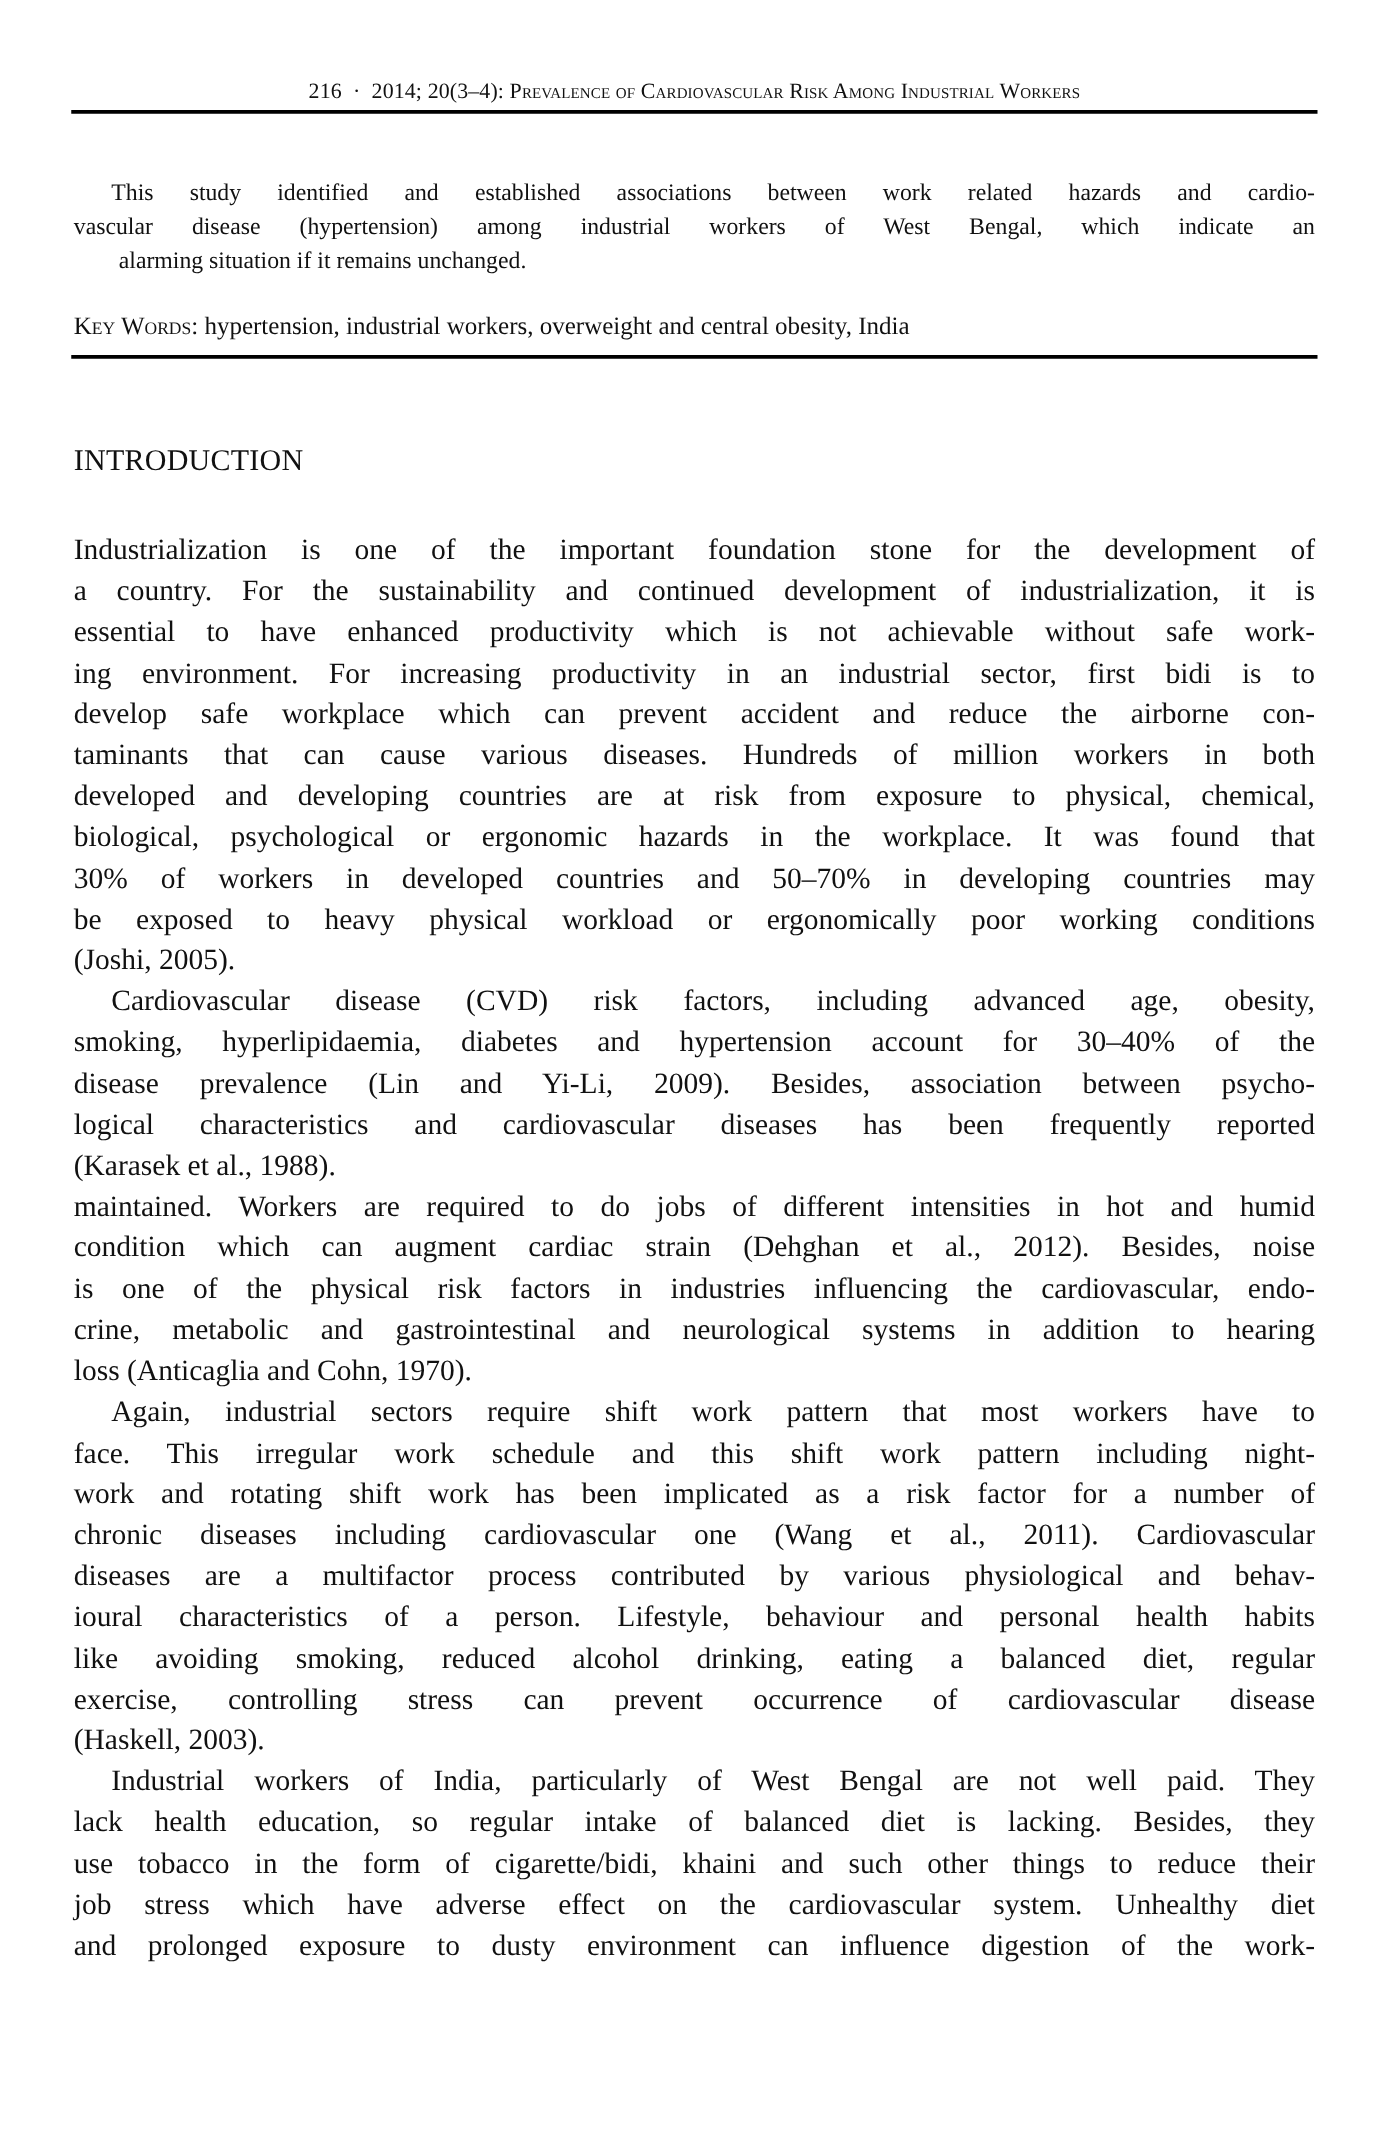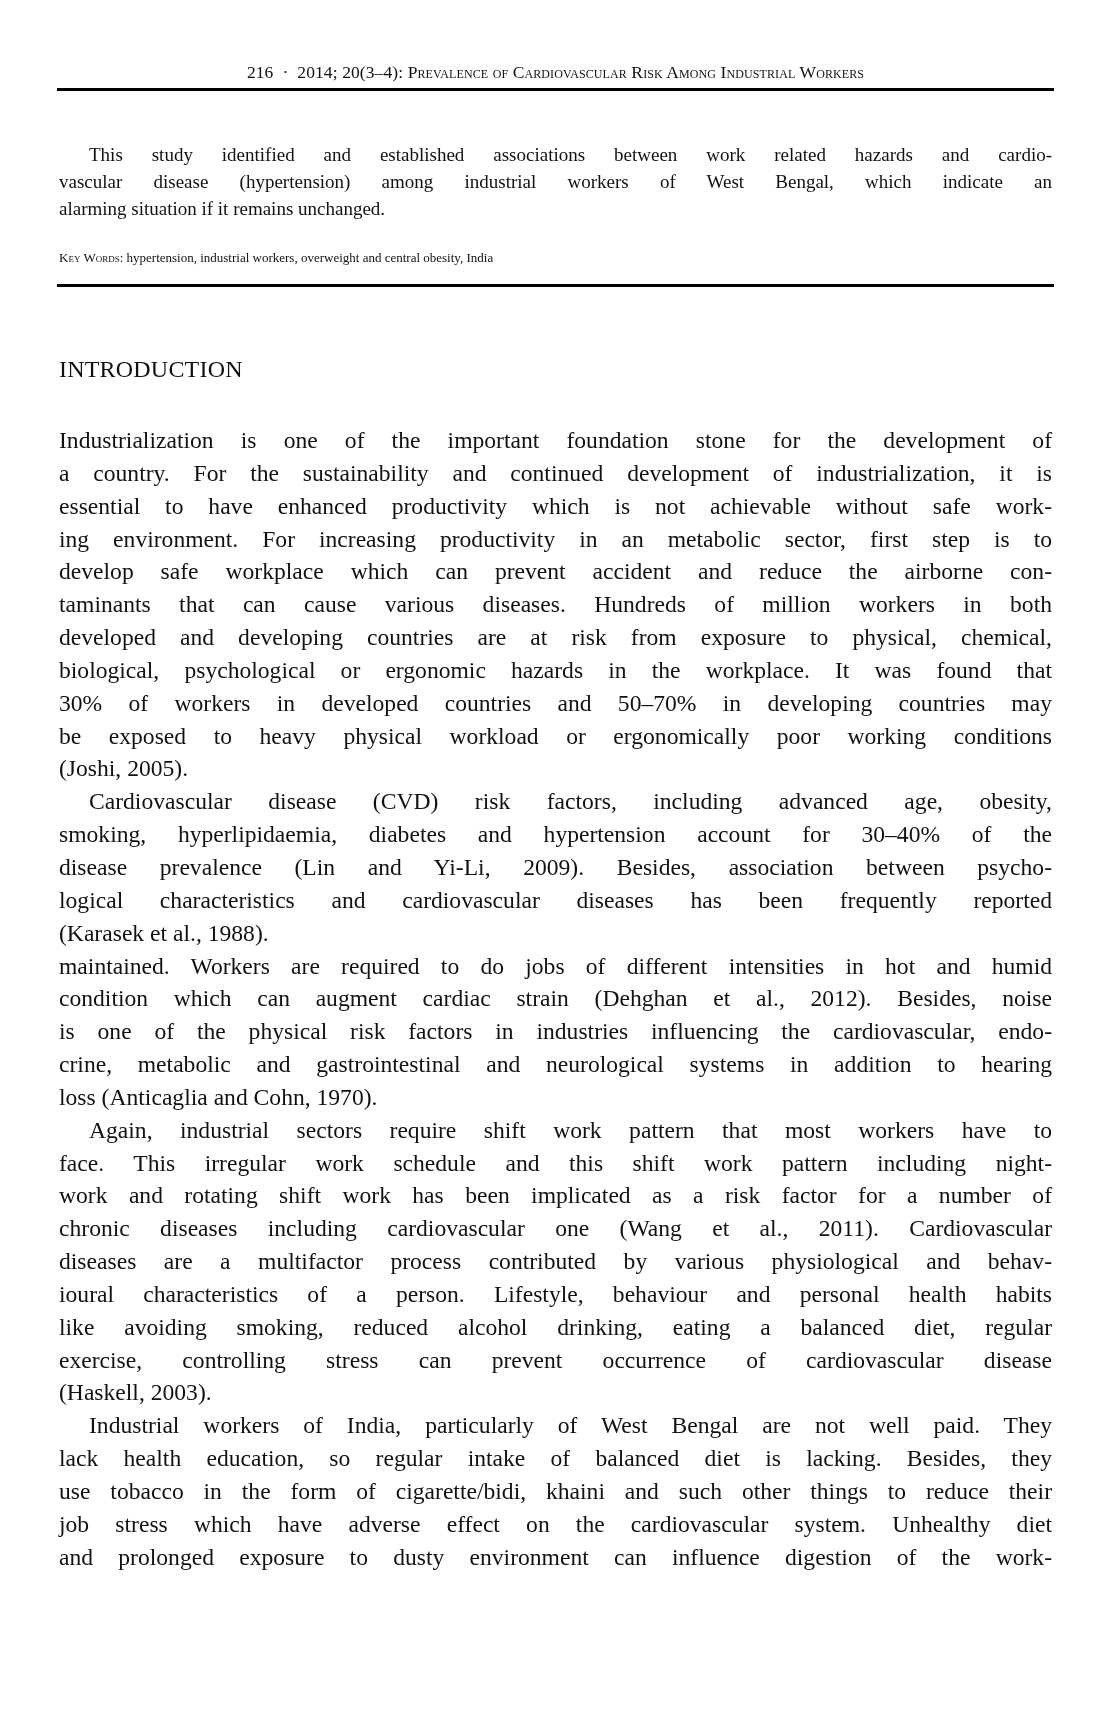--- a/index.html
+++ b/index.html
@@ -5,23 +5,23 @@
   html, body { margin: 0; padding: 0; background: #ffffff; }
   body { width: 1112px; height: 1725px; position: relative; overflow: hidden;
          font-family: "Liberation Serif", "DejaVu Serif", serif; color: #111111; }
   .page { position: absolute; left: 59px; top: 0; width: 993px; }
   .running-head { position: absolute; top: 62px; left: 0; width: 993px;
                   font-size: 17.5px; letter-spacing: 0.1px; white-space: nowrap; text-align: center; }
   .running-head .sc { font-variant: small-caps; }
   .rule { position: absolute; left: -2px; width: 997px; height: 3px; background: #000; }
   .abstract { position: absolute; left: 0; width: 993px; font-size: 19px; }
   .abs-line { height: 27px; line-height: 27px; white-space: nowrap; text-align: justify; text-align-last: justify; }
-  .abs-line.last { text-align-last: left; }
+  .abs-line.last { text-align-last: left; margin-left: 36px; }
   .abs-line.indent { padding-left: 30px; }
-  .keywords { position: absolute; left: 0; top: 250px; font-size: 13px; white-space: nowrap; }
+  .keywords { position: absolute; left: 0; top: 250px; font-size: 20px; white-space: nowrap; }
   .kw-label { font-variant: small-caps; }
   .heading { position: absolute; left: 0; top: 356px; font-size: 24px; font-weight: normal; letter-spacing: 0.2px; }
   .body-text { position: absolute; left: 0; top: 424px; width: 993px; font-size: 23.6px; }
   .line { height: 32.85px; line-height: 32.85px; white-space: nowrap; text-align: justify; text-align-last: justify; }
   .line.last { text-align-last: left; }
   .line.indent { padding-left: 30px; }
 </style>
 </head>
 <body>
 
@@ -47,21 +47,21 @@
   </div>
   <div class="rule" style="top:284px"></div>
 
   <div class="heading">INTRODUCTION</div>
 
   <div class="body-text">
 
     <div class="line">Industrialization is one of the important foundation stone for the development of</div>
     <div class="line">a country. For the sustainability and continued development of industrialization, it is</div>
     <div class="line">essential to have enhanced productivity which is not achievable without safe work-</div>
-    <div class="line">ing environment. For increasing productivity in an metabolic sector, first step is to</div>
+    <div class="line">ing environment. For increasing productivity in an industrial sector, first bidi is to</div>
     <div class="line">develop safe workplace which can prevent accident and reduce the airborne con-</div>
     <div class="line">taminants that can cause various diseases. Hundreds of million workers in both</div>
     <div class="line">developed and developing countries are at risk from exposure to physical, chemical,</div>
     <div class="line">biological, psychological or ergonomic hazards in the workplace. It was found that</div>
     <div class="line">30% of workers in developed countries and 50–70% in developing countries may</div>
     <div class="line">be exposed to heavy physical workload or ergonomically poor working conditions</div>
     <div class="line last">(Joshi, 2005).</div>
 
     <div class="line indent">Cardiovascular disease (CVD) risk factors, including advanced age, obesity,</div>
     <div class="line">smoking, hyperlipidaemia, diabetes and hypertension account for 30–40% of the</div>

